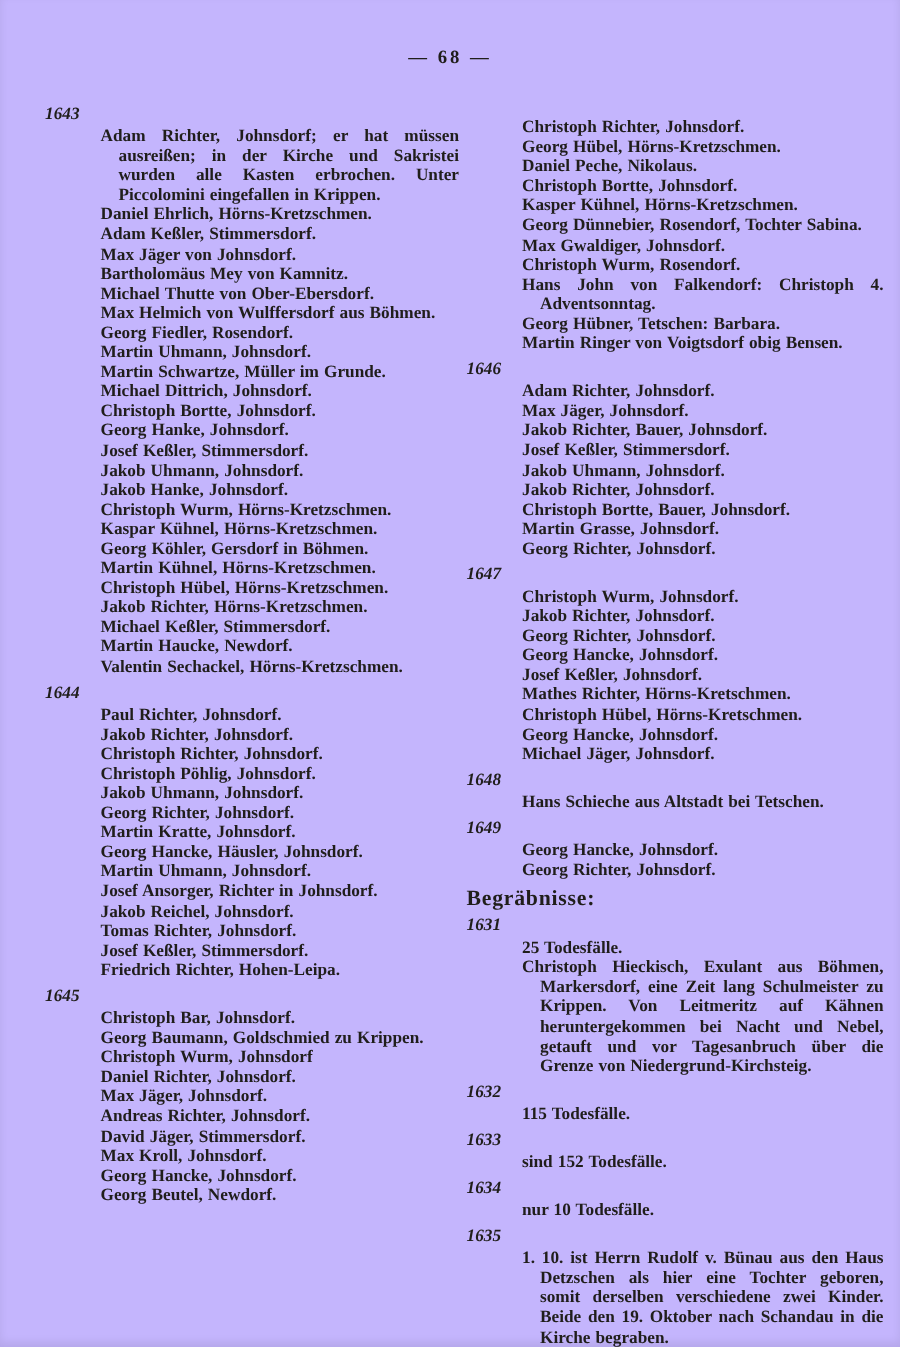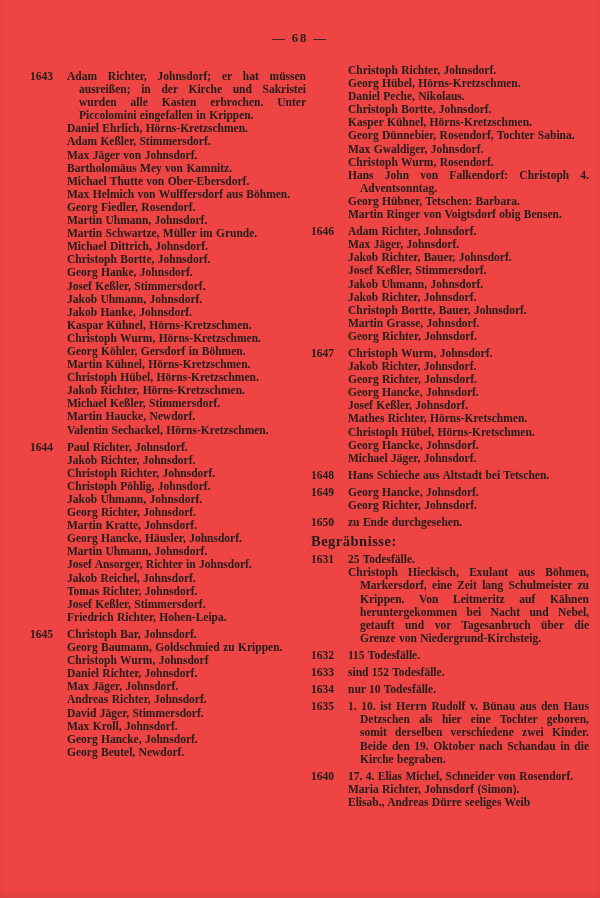--- a/index.html
+++ b/index.html
@@ -4,40 +4,40 @@
 <style>
   html, body { margin:0; padding:0; }
   body {
     width:600px; height:898px;
     background:#f4f4f1;
     font-family:"Liberation Serif", serif;
   }
   .page {
     position:relative;
     width:600px; height:898px;
-    background:#ef4444;
+    background:#c4b5fd;
     color:#201e1b;
     font-weight:bold;
     font-size:11.5px;
     line-height:13.1px;
     overflow:hidden;
     box-shadow:inset 0 -3px 6px rgba(0,0,0,0.08);
   }
   .page-header {
     position:absolute; top:32px; left:0; width:600px;
     text-align:center;
     font-size:12.5px;
     letter-spacing:2px;
   }
   .col { position:absolute; }
   .col-left  { left:30px;  top:70px; width:276px; }
   .col-right { left:311px; top:64px; width:278px; }
   .block { display:flex; margin-bottom:4px; }
-  .year { flex:none; width:37px; }
-  .entries { flex:1; min-width:0; }
+  .year { flex:none; width:37px;font-style:italic; }
+  .entries { flex:1; min-width:0;margin-top:15px; }
   .entry {
     padding-left:12px;
     text-indent:-12px;
     text-align:justify;
     word-spacing:0.5px;
   }
   .section-heading {
     text-align:left;
     font-size:14.5px;
     margin:6px 0 5px 0;
@@ -62,22 +62,22 @@
           <div class="entry">Max Helmich von Wulffersdorf aus Böhmen.</div>
           <div class="entry">Georg Fiedler, Rosendorf.</div>
           <div class="entry">Martin Uhmann, Johnsdorf.</div>
           <div class="entry">Martin Schwartze, Müller im Grunde.</div>
           <div class="entry">Michael Dittrich, Johnsdorf.</div>
           <div class="entry">Christoph Bortte, Johnsdorf.</div>
           <div class="entry">Georg Hanke, Johnsdorf.</div>
           <div class="entry">Josef Keßler, Stimmersdorf.</div>
           <div class="entry">Jakob Uhmann, Johnsdorf.</div>
           <div class="entry">Jakob Hanke, Johnsdorf.</div>
+          <div class="entry">Christoph Wurm, Hörns-Kretzschmen.</div>
           <div class="entry">Kaspar Kühnel, Hörns-Kretzschmen.</div>
-          <div class="entry">Christoph Wurm, Hörns-Kretzschmen.</div>
           <div class="entry">Georg Köhler, Gersdorf in Böhmen.</div>
           <div class="entry">Martin Kühnel, Hörns-Kretzschmen.</div>
           <div class="entry">Christoph Hübel, Hörns-Kretzschmen.</div>
           <div class="entry">Jakob Richter, Hörns-Kretzschmen.</div>
           <div class="entry">Michael Keßler, Stimmersdorf.</div>
           <div class="entry">Martin Haucke, Newdorf.</div>
           <div class="entry">Valentin Sechackel, Hörns-Kretzschmen.</div>
         </div>
       </div>
       <div class="block">
@@ -166,26 +166,20 @@
           <div class="entry">Hans Schieche aus Altstadt bei Tetschen.</div>
         </div>
       </div>
       <div class="block">
         <span class="year">1649</span>
         <div class="entries">
           <div class="entry">Georg Hancke, Johnsdorf.</div>
           <div class="entry">Georg Richter, Johnsdorf.</div>
         </div>
       </div>
-      <div class="block">
-        <span class="year">1650</span>
-        <div class="entries">
-          <div class="entry">zu Ende durchgesehen.</div>
-        </div>
-      </div>
       <div class="section-heading">Begräbnisse:</div>
       <div class="block">
         <span class="year">1631</span>
         <div class="entries">
           <div class="entry">25 Todesfälle.</div>
           <div class="entry">Christoph Hieckisch, Exulant aus Böhmen, Markersdorf, eine Zeit lang Schulmeister zu Krippen. Von Leitmeritz auf Kähnen heruntergekommen bei Nacht und Nebel, getauft und vor Tagesanbruch über die Grenze von Niedergrund-Kirchsteig.</div>
         </div>
       </div>
       <div class="block">
         <span class="year">1632</span>

